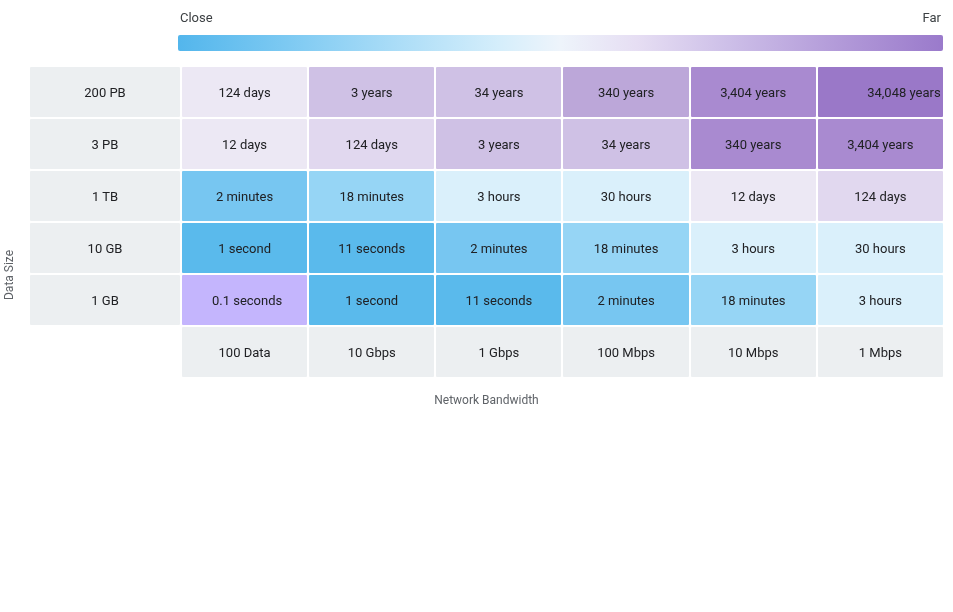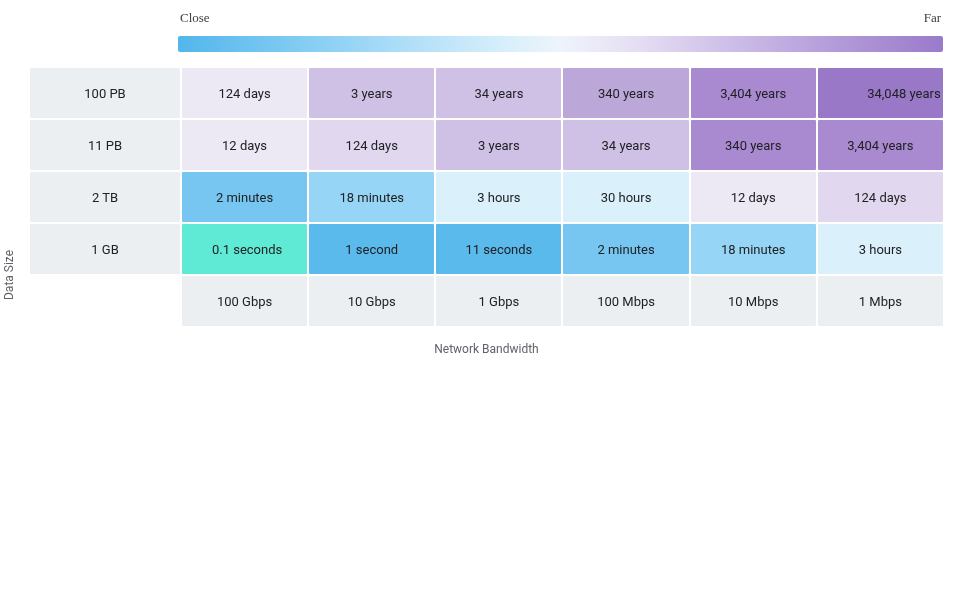--- a/index.html
+++ b/index.html
@@ -31,21 +31,21 @@
   }
   .legend-row {
     display: flex;
     align-items: center;
     margin-left: 150px;
     margin-right: 2px;
     margin-bottom: 6px;
     font-size: 13px;
     color: #3c4043;
   }
-  .legend-text { padding: 0 2px 4px 2px; font-family: Liberation Serif, serif; }
+  .legend-text { padding: 0 2px 4px 2px; }
   .legend-spacer { flex: 1; }
   .legend-bar {
     height: 16px;
     margin-left: 150px;
     margin-right: 2px;
     margin-bottom: 14px;
     background: linear-gradient(to right,
       #53b6ec 0%, #7cc9f2 14%, #a9dcf7 28%, #d5eefb 42%,
       #eef4fb 50%, #e6def3 60%, #cdbfe8 72%, #b39bd9 86%, #9a7acb 100%);
     border-radius: 2px;
@@ -94,58 +94,67 @@
         <col class="rowhdr">
           <col>
           <col>
           <col>
           <col>
           <col>
           <col>
       </colgroup>
       <tbody id="grid-body">
           <tr>
-            <td class="rowhdr">100 PB</td>
+            <td class="rowhdr">200 PB</td>
             <td style="background: rgb(236, 232, 244);">124 days</td>
             <td style="background: rgb(207, 193, 229);">3 years</td>
             <td style="background: rgb(207, 193, 229);">34 years</td>
             <td style="background: rgb(188, 167, 217);">340 years</td>
             <td style="background: rgb(169, 138, 208);">3,404 years</td>
             <td style="background: rgb(154, 120, 200); padding-left: 48px;">34,048 years</td>
           </tr>
           <tr>
-            <td class="rowhdr">11 PB</td>
+            <td class="rowhdr">3 PB</td>
             <td style="background: rgb(236, 232, 244);">12 days</td>
             <td style="background: rgb(225, 216, 239);">124 days</td>
             <td style="background: rgb(207, 193, 229);">3 years</td>
             <td style="background: rgb(207, 193, 229);">34 years</td>
             <td style="background: rgb(169, 138, 208);">340 years</td>
             <td style="background: rgb(169, 138, 208);">3,404 years</td>
           </tr>
           <tr>
-            <td class="rowhdr">2 TB</td>
+            <td class="rowhdr">1 TB</td>
             <td style="background: rgb(119, 198, 241);">2 minutes</td>
             <td style="background: rgb(150, 213, 245);">18 minutes</td>
             <td style="background: rgb(218, 240, 251);">3 hours</td>
             <td style="background: rgb(218, 240, 251);">30 hours</td>
             <td style="background: rgb(236, 232, 244);">12 days</td>
             <td style="background: rgb(225, 216, 239);">124 days</td>
           </tr>
           <tr>
+            <td class="rowhdr">10 GB</td>
+            <td style="background: rgb(90, 186, 236);">1 second</td>
+            <td style="background: rgb(90, 186, 236);">11 seconds</td>
+            <td style="background: rgb(119, 198, 241);">2 minutes</td>
+            <td style="background: rgb(150, 213, 245);">18 minutes</td>
+            <td style="background: rgb(218, 240, 251);">3 hours</td>
+            <td style="background: rgb(218, 240, 251);">30 hours</td>
+          </tr>
+          <tr>
             <td class="rowhdr">1 GB</td>
-            <td style="background: #5eead4; padding-left: 6px;">0.1 seconds</td>
+            <td style="background: #c4b5fd; padding-left: 6px;">0.1 seconds</td>
             <td style="background: rgb(90, 186, 236);">1 second</td>
             <td style="background: rgb(90, 186, 236);">11 seconds</td>
             <td style="background: rgb(119, 198, 241);">2 minutes</td>
             <td style="background: rgb(150, 213, 245);">18 minutes</td>
             <td style="background: rgb(218, 240, 251);">3 hours</td>
           </tr>
           <tr>
             <td class="blank"></td>
-            <td class="colhdr">100 Gbps</td>
+            <td class="colhdr">100 Data</td>
             <td class="colhdr">10 Gbps</td>
             <td class="colhdr">1 Gbps</td>
             <td class="colhdr">100 Mbps</td>
             <td class="colhdr">10 Mbps</td>
             <td class="colhdr">1 Mbps</td>
           </tr>
         </tbody>
     </table>
 
     <div class="xlabel">Network Bandwidth</div>

